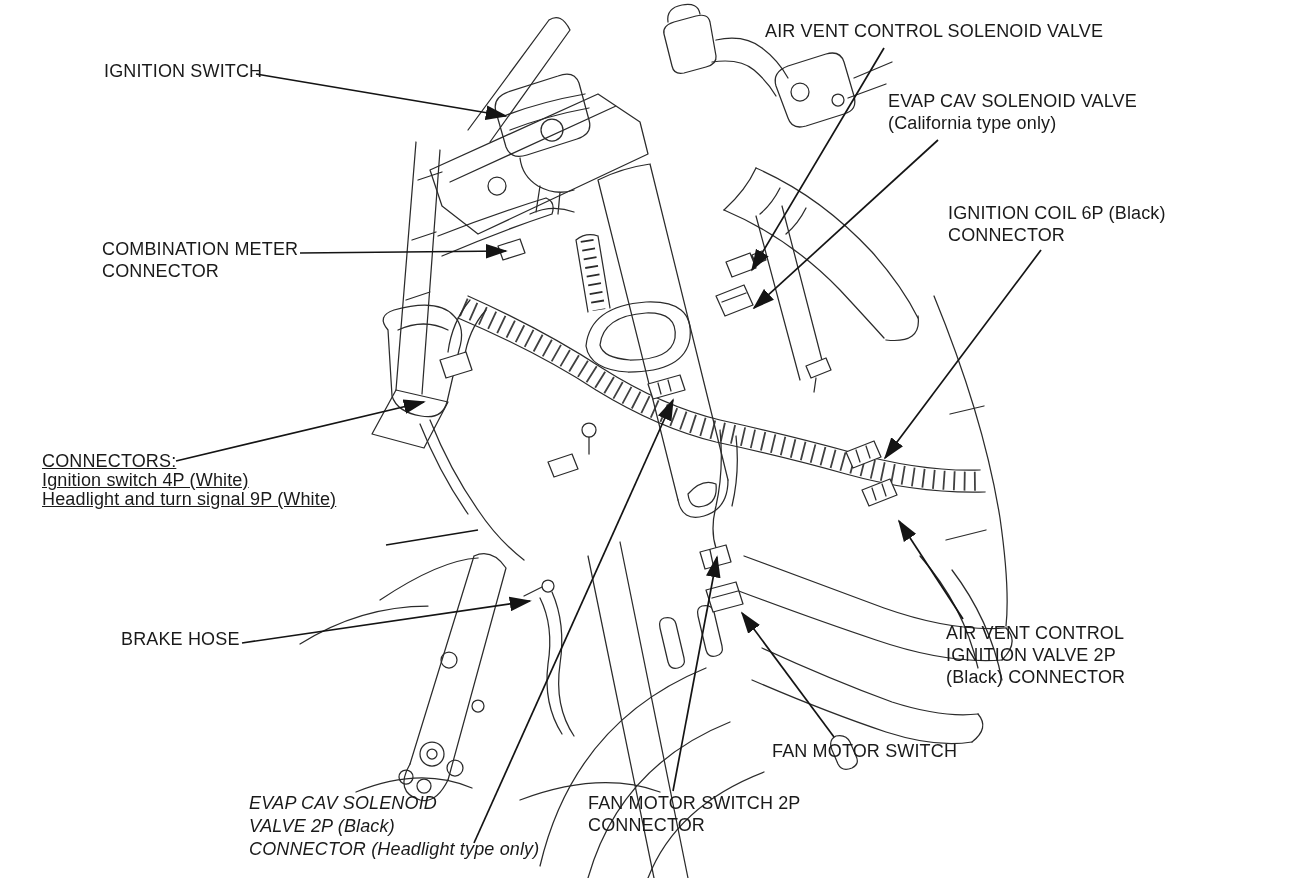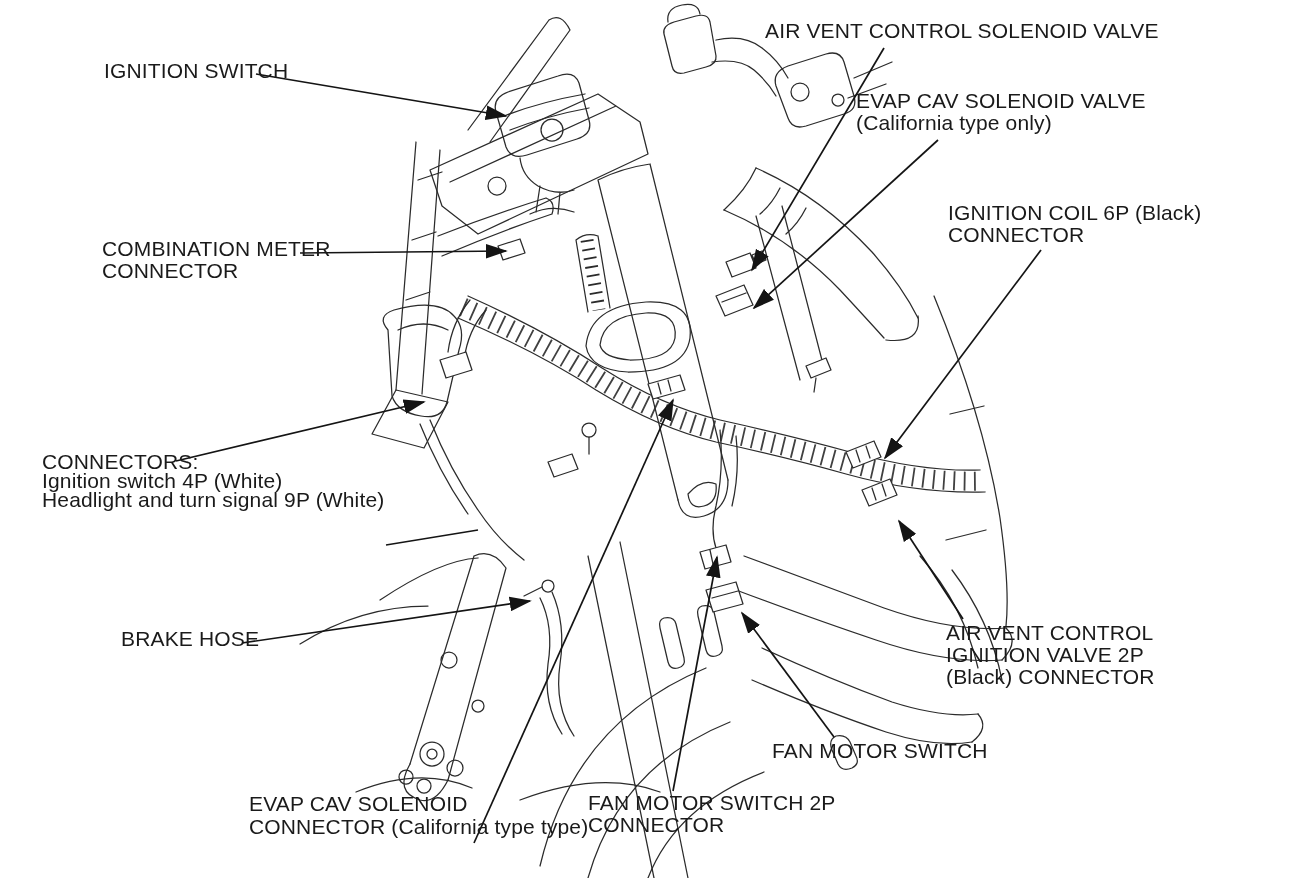--- a/index.html
+++ b/index.html
@@ -1,22 +1,22 @@
 <!DOCTYPE html>
 <html><head>
 <meta charset="utf-8">
 <style>
   html,body{margin:0;padding:0;background:#fff;}
   .page{position:relative;width:1301px;height:878px;background:#ffffff;overflow:hidden;
         font-family:"Liberation Sans",sans-serif;color:#1a1a1a;}
   .art{position:absolute;left:0;top:0;width:1301px;height:878px;}
-  .callout{position:absolute;font-size:21px;line-height:22px;letter-spacing:.15px;white-space:nowrap;}
+  .callout{position:absolute;font-size:18px;line-height:22px;letter-spacing:.15px;white-space:nowrap;}
   .callout .ln{display:block;}
-  .tight{line-height:19px;}
-  .lh23{line-height:23px;}
+  .tight{line-height:19px;text-decoration:underline;}
+  .lh23{line-height:23px;font-style:italic;}
 </style>
 </head>
 <body>
 
 <div class="page">
 
   <svg class="art" viewBox="0 0 1301 878" aria-hidden="true">
     <defs>
       <marker id="arw" viewBox="0 0 12 8" refX="11" refY="4" markerWidth="13" markerHeight="9" orient="auto-start-reverse">
         <path d="M0,0 L12,4 L0,8 Z" fill="#141414"></path>
@@ -168,21 +168,21 @@
   </svg>
 
   <div class="callout" style="left:104px;top:60px">
     <span class="ln">IGNITION SWITCH</span>
   </div>
 
   <div class="callout" style="left:765px;top:20px">
     <span class="ln">AIR VENT CONTROL SOLENOID VALVE</span>
   </div>
 
-  <div class="callout" style="left:856px;top:90px">
+  <div class="callout" style="left:888px;top:90px">
     <span class="ln">EVAP CAV SOLENOID VALVE</span>
     <span class="ln">(California type only)</span>
   </div>
 
   <div class="callout" style="left:948px;top:202px">
     <span class="ln">IGNITION COIL 6P (Black)</span>
     <span class="ln">CONNECTOR</span>
   </div>
 
   <div class="callout" style="left:102px;top:238px">
@@ -210,16 +210,17 @@
     <span class="ln">FAN MOTOR SWITCH</span>
   </div>
 
   <div class="callout" style="left:588px;top:792px">
     <span class="ln">FAN MOTOR SWITCH 2P</span>
     <span class="ln">CONNECTOR</span>
   </div>
 
   <div class="callout lh23" style="left:249px;top:792px">
     <span class="ln">EVAP CAV SOLENOID</span>
-    <span class="ln">CONNECTOR (California type type)</span>
+    <span class="ln">VALVE 2P (Black)</span>
+    <span class="ln">CONNECTOR (Headlight type only)</span>
   </div>
 
 </div>
 
 </body></html>

